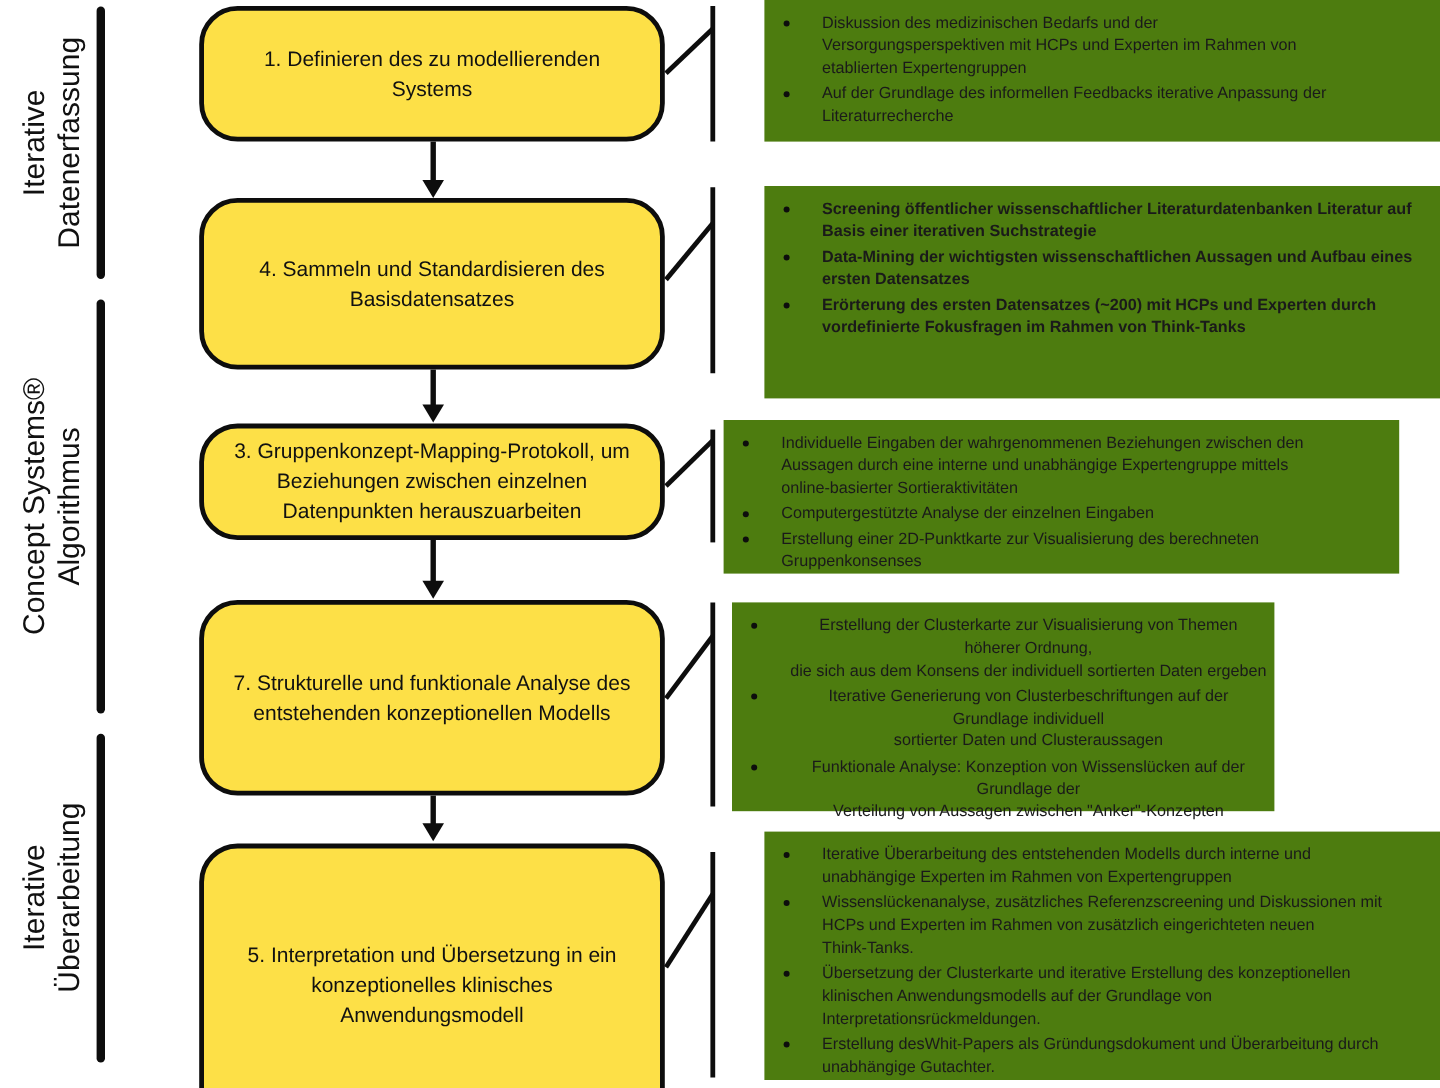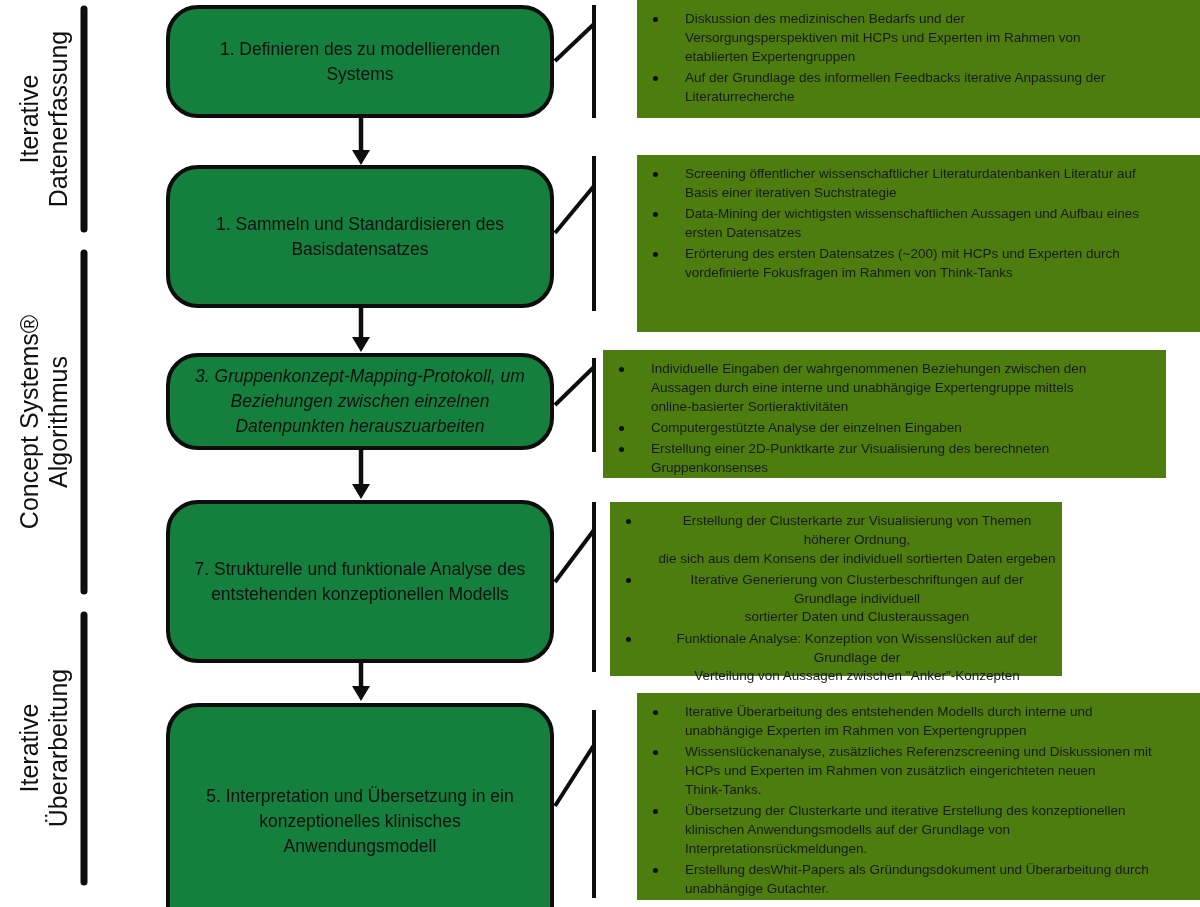--- a/index.html
+++ b/index.html
@@ -24,21 +24,21 @@
     white-space: nowrap;
     color: #111111;
   }
 
   
   .flow-box {
     position: absolute;
     box-sizing: border-box;
     border: 4px solid #0d0d0d;
     border-radius: 32px;
-    background: #15803d;
+    background: #fde047;
     display: flex;
     align-items: center;
     justify-content: center;
     text-align: center;
     font-size: 17.5px;
     line-height: 25px;
     white-space: pre-line;
     padding: 4px 14px;
   }
 
@@ -114,24 +114,24 @@
   <div class="side-label" style="left:44px; top:748px;">
     <div>Iterative</div>
     <div>Überarbeitung</div>
   </div>
 
   <div class="flow-box" style="left:166px; top:5px;   width:388px; height:113px;">
     <span>1. Definieren des zu modellierenden
 Systems</span>
   </div>
   <div class="flow-box" style="left:166px; top:165px; width:388px; height:143px;">
-    <span>1. Sammeln und Standardisieren des
+    <span>4. Sammeln und Standardisieren des
 Basisdatensatzes</span>
   </div>
-  <div class="flow-box" style="left:166px; top:353px; width:388px; height:97px;font-style:italic;">
+  <div class="flow-box" style="left:166px; top:353px; width:388px; height:97px;">
     <span>3. Gruppenkonzept-Mapping-Protokoll, um
 Beziehungen zwischen einzelnen
 Datenpunkten herauszuarbeiten</span>
   </div>
   <div class="flow-box" style="left:166px; top:500px; width:388px; height:163px;">
     <span>7. Strukturelle und funktionale Analyse des
 entstehenden konzeptionellen Modells</span>
   </div>
   <div class="flow-box" style="left:166px; top:703px; width:388px; height:236px;">
     <span>5. Interpretation und Übersetzung in ein
@@ -141,21 +141,21 @@
 
   <div class="panel" style="left:637px; top:0;     width:563px; height:118px;">
     <ul>
       <li>Diskussion des medizinischen Bedarfs und der
 Versorgungsperspektiven mit HCPs und Experten im Rahmen von
 etablierten Expertengruppen</li>
       <li>Auf der Grundlage des informellen Feedbacks iterative Anpassung der
 Literaturrecherche</li>
     </ul>
   </div>
-  <div class="panel" style="left:637px; top:155px; width:563px; height:177px;">
+  <div class="panel" style="left:637px; top:155px; width:563px; height:177px;font-weight:bold;">
     <ul>
       <li>Screening öffentlicher wissenschaftlicher Literaturdatenbanken Literatur auf
 Basis einer iterativen Suchstrategie</li>
       <li>Data-Mining der wichtigsten wissenschaftlichen Aussagen und Aufbau eines
 ersten Datensatzes</li>
       <li>Erörterung des ersten Datensatzes (~200) mit HCPs und Experten durch
 vordefinierte Fokusfragen im Rahmen von Think-Tanks</li>
     </ul>
   </div>
   <div class="panel" style="left:603px; top:350px; width:563px; height:128px;">

